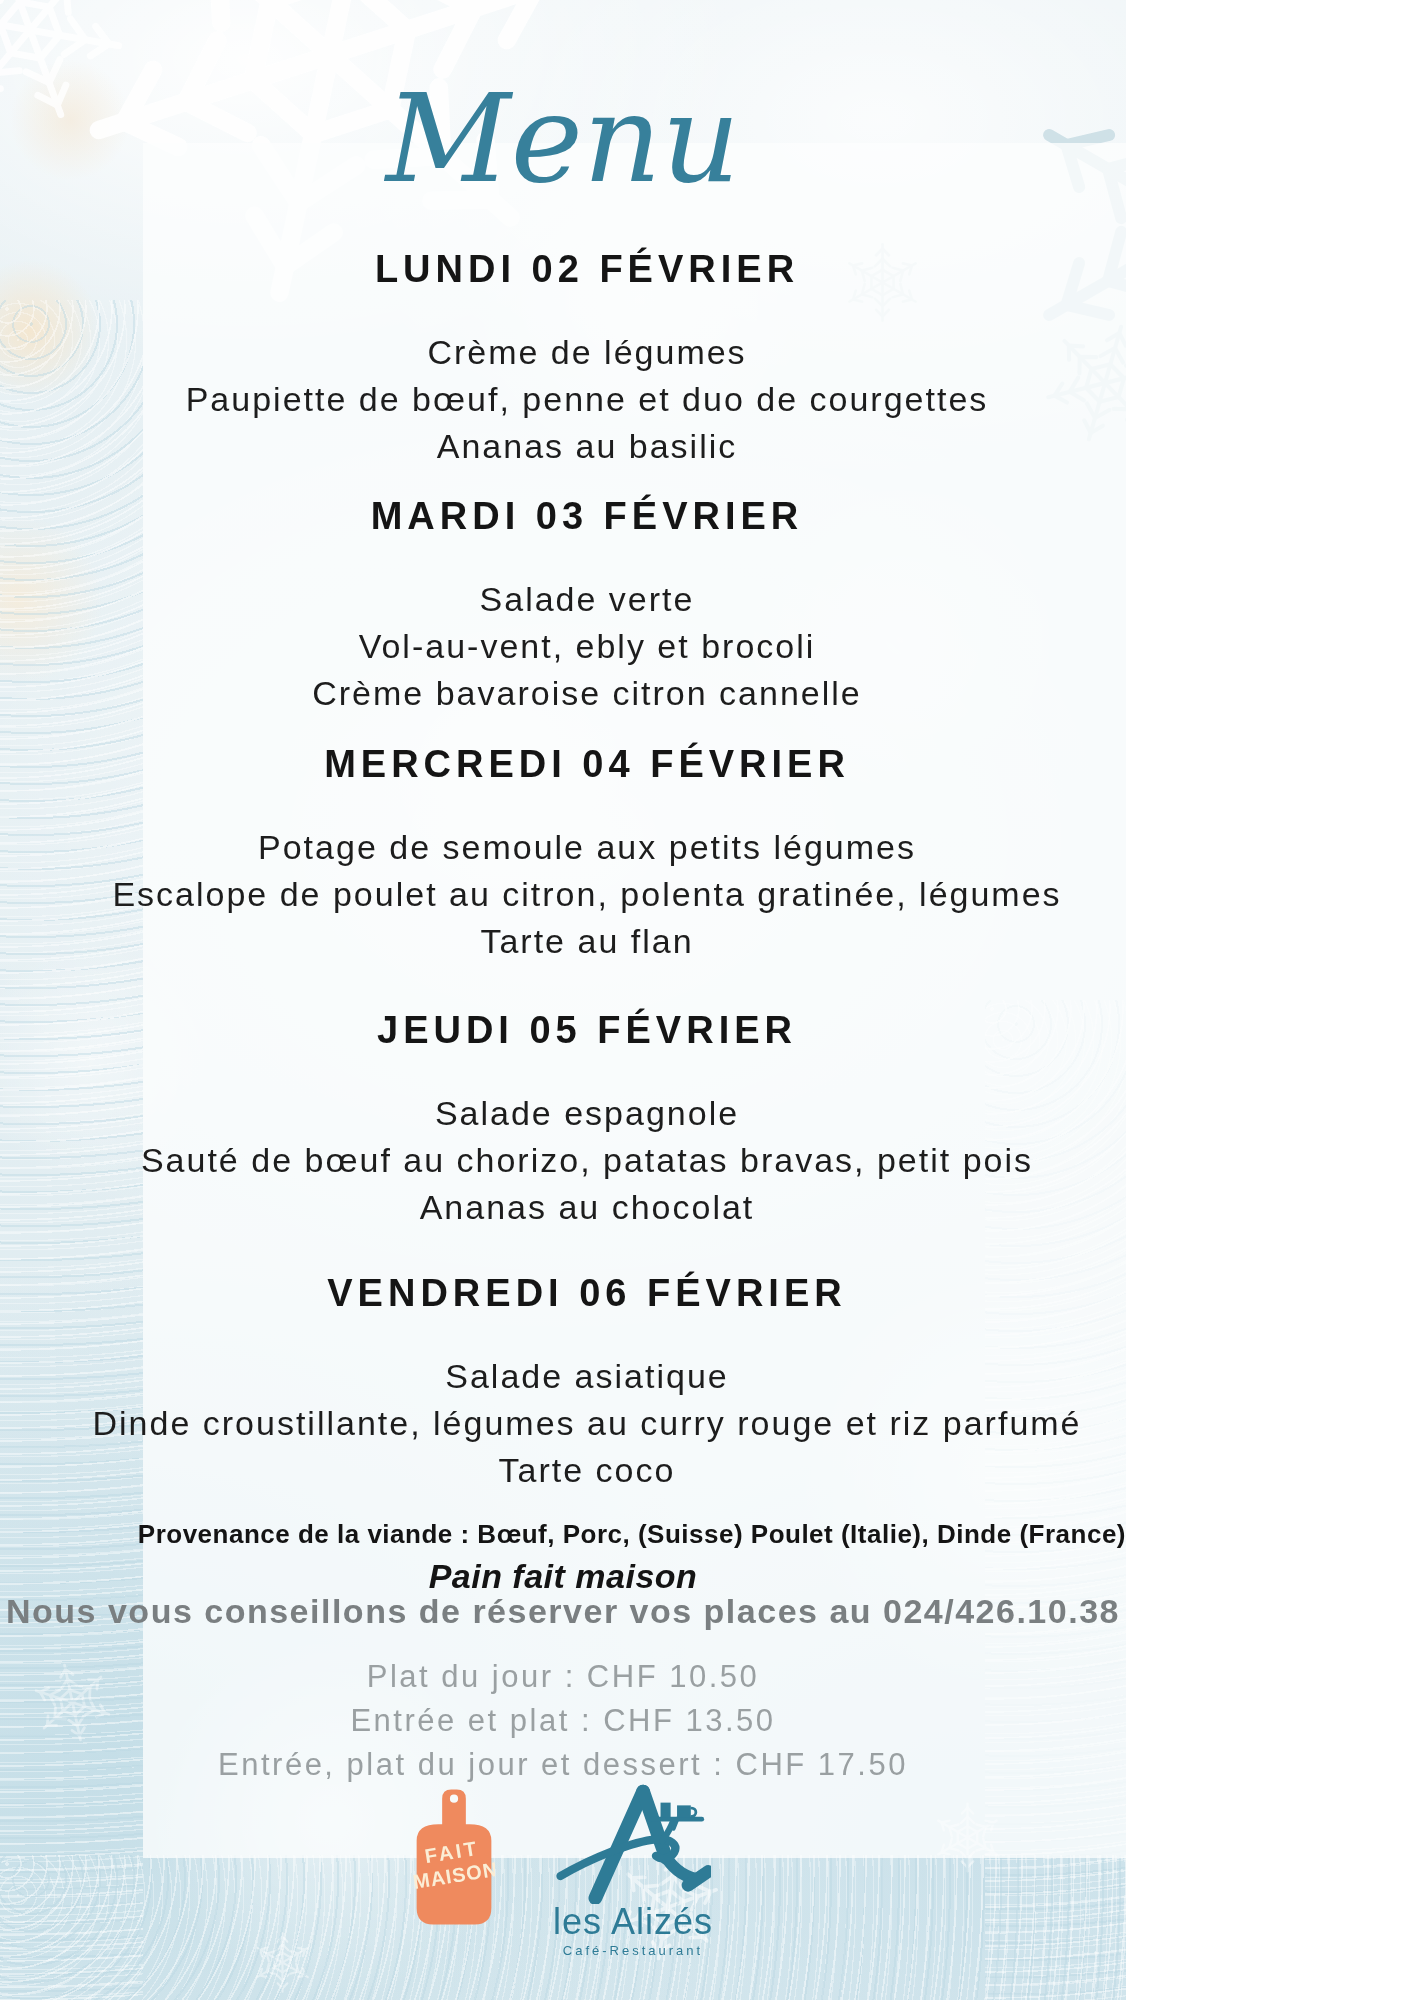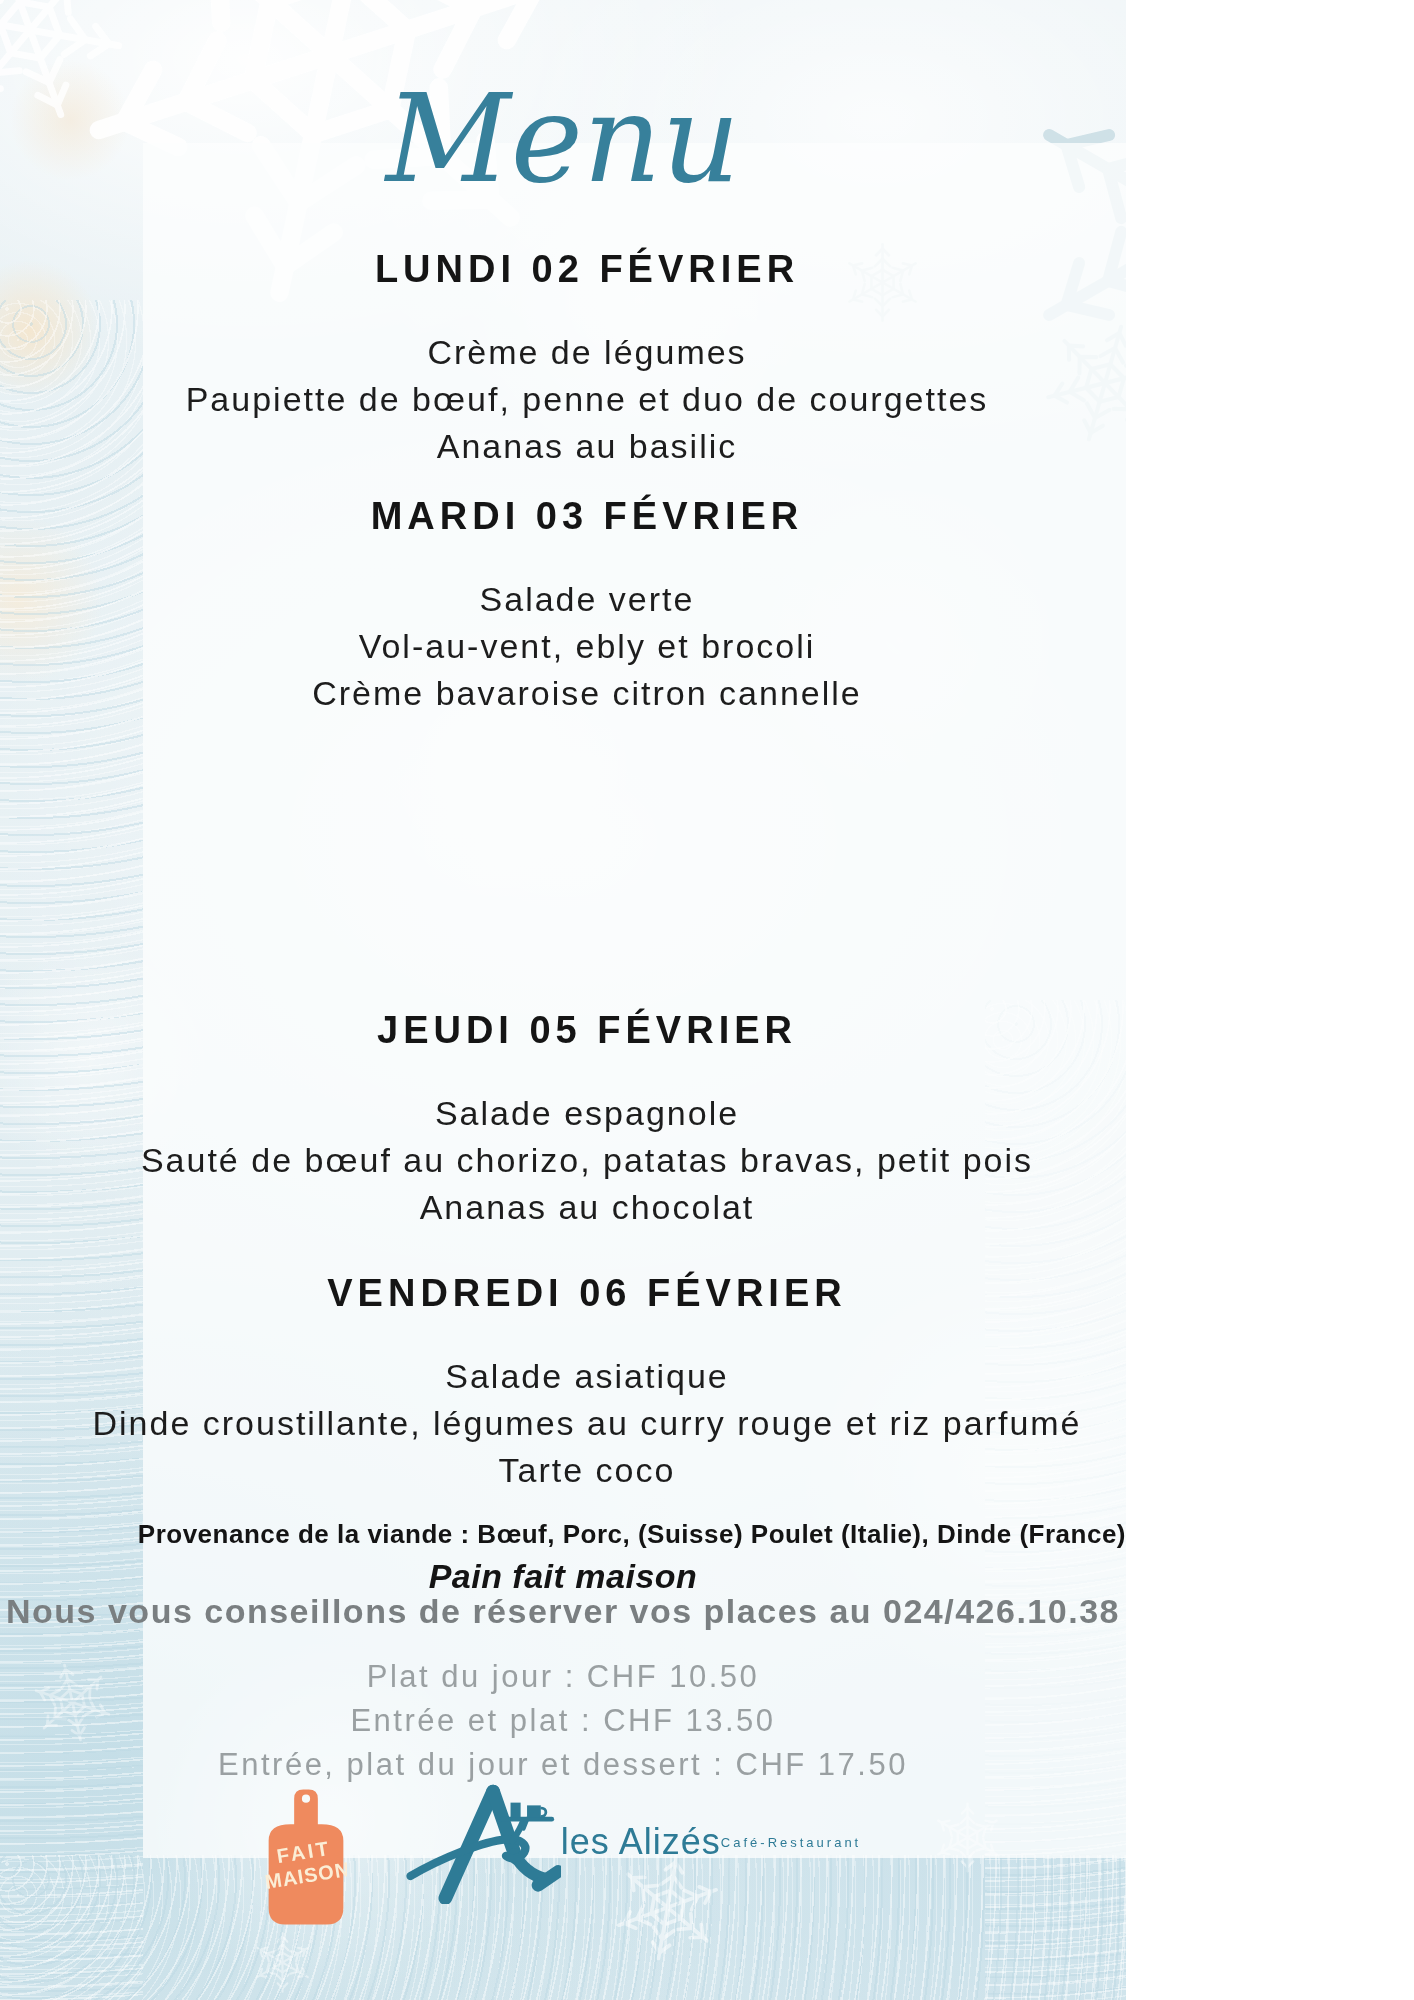--- a/index.html
+++ b/index.html
@@ -52,21 +52,21 @@
   .provenance{margin:0;font-size:26px;line-height:36px;font-weight:bold;
     letter-spacing:.5px;color:#141414;text-align:right;}
   .bread{margin:8px;font-size:34px;line-height:32px;font-weight:bold;font-style:italic;
     letter-spacing:.5px;color:#141414;}
   .reservation{position:absolute;top:1592px;left:0;width:100%;text-align:center;
     font-size:34px;line-height:38px;font-weight:bold;letter-spacing:1.5px;color:#7a7f81;}
   .prices{position:absolute;top:1655px;left:0;width:100%;text-align:center;}
   .price-line{margin:0;font-size:31px;line-height:44px;letter-spacing:2.5px;color:#9aa0a2;}
   .logos{position:absolute;top:1782px;left:0;width:100%;
     display:flex;justify-content:center;align-items:flex-start;gap:58px;}
-  .alizes{display:flex;flex-direction:row;align-items:center;}
+  .alizes{display:flex;flex-direction:column;align-items:center;}
   .alizes-name{font-size:36px;line-height:40px;color:#2E7B96;letter-spacing:1px;margin-top:-2px;}
   .alizes-sub{font-size:13px;line-height:18px;color:#2E7B96;letter-spacing:3px;}
   .fm-text{font-family:"Liberation Sans",sans-serif;font-weight:bold;fill:#FBEED6;}
 </style>
 </head>
 <body>
 
 <div class="page">
 
   <svg width="0" height="0" style="position:absolute" aria-hidden="true">
@@ -137,20 +137,26 @@
       <p class="menu-item">Ananas au basilic</p>
     </section>
 
     <section class="day" style="top:494px">
       <h2 class="day-heading">MARDI 03 FÉVRIER</h2>
       <p class="menu-item">Salade verte</p>
       <p class="menu-item">Vol-au-vent, ebly et brocoli</p>
       <p class="menu-item">Crème bavaroise citron cannelle</p>
     </section>
 
+    <section class="day" style="top:742px">
+      <h2 class="day-heading">MERCREDI 04 FÉVRIER</h2>
+      <p class="menu-item">Potage de semoule aux petits légumes</p>
+      <p class="menu-item">Escalope de poulet au citron, polenta gratinée, légumes</p>
+      <p class="menu-item">Tarte au flan</p>
+    </section>
 
     <section class="day" style="top:1008px">
       <h2 class="day-heading">JEUDI 05 FÉVRIER</h2>
       <p class="menu-item">Salade espagnole</p>
       <p class="menu-item">Sauté de bœuf au chorizo, patatas bravas, petit pois</p>
       <p class="menu-item">Ananas au chocolat</p>
     </section>
 
     <section class="day" style="top:1271px">
       <h2 class="day-heading">VENDREDI 06 FÉVRIER</h2>

